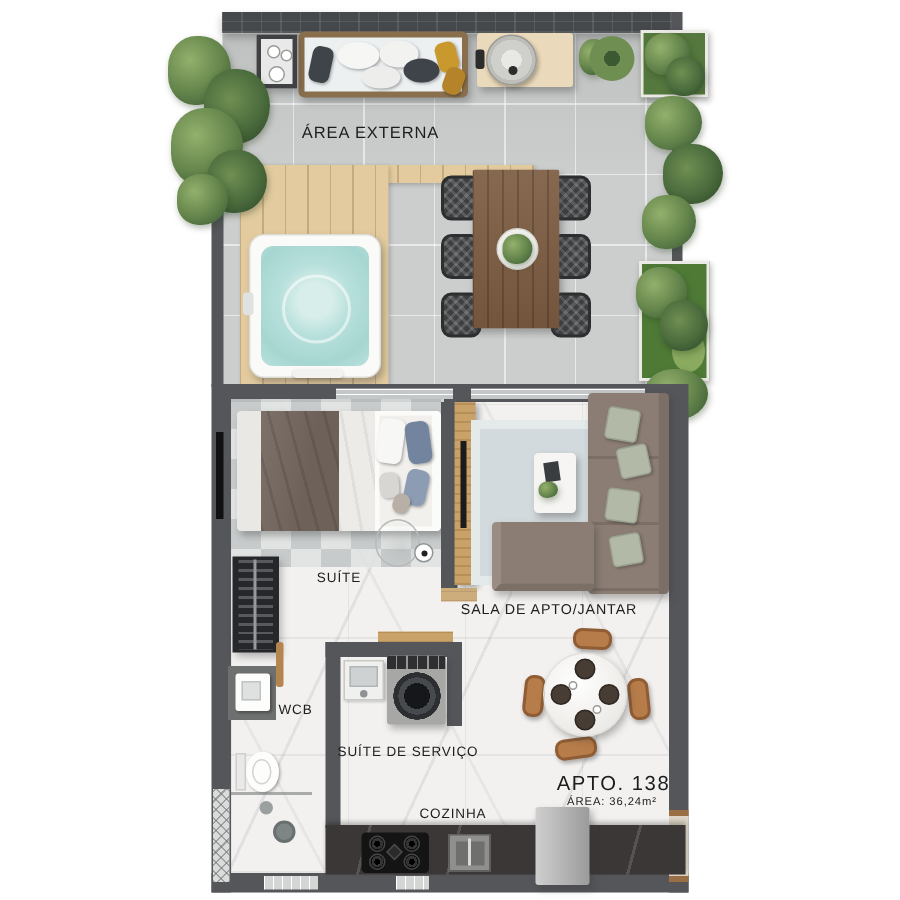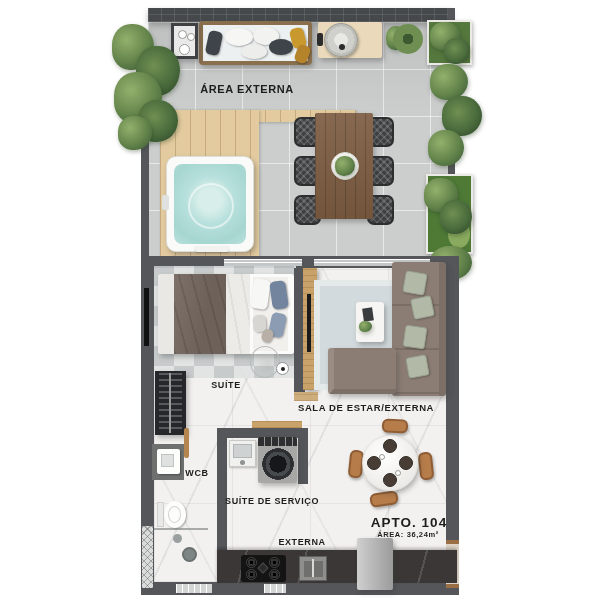--- a/index.html
+++ b/index.html
@@ -41,21 +41,21 @@
       repeating-linear-gradient(-45deg, rgba(110,110,110,.55) 0 1px, transparent 1px 5px)}
   
   .plant{position:absolute;border-radius:48% 52% 55% 45%;
     background:radial-gradient(circle at 35% 35%, #93b06c, var(--plant,#62834a) 55%, #42603a 90%);
     box-shadow:1px 2px 4px rgba(40,60,30,.35)}
   .plant-dark{background:radial-gradient(circle at 40% 40%, #6f8f52, #4a6b3c 55%, #324c2c 90%)}
   .planter{position:absolute;border:2px solid #eceae6;background:#55783e;box-shadow:1px 2px 4px rgba(0,0,0,.3)}
   
   .shadowed{box-shadow:2px 3px 5px rgba(60,60,60,.35)}
   .label{position:absolute;transform:translate(-50%,-50%);color:var(--label,#1d1d1d);
-    letter-spacing:.6px;white-space:nowrap;font-weight:700}
+    letter-spacing:.6px;white-space:nowrap;font-weight:400}
   .chair-ext{position:absolute;width:27px;height:30px;border-radius:7px;border:2px solid #2c2e30;
     background:var(--chair_dark,#3d3f41);
     background-image:
       repeating-linear-gradient(45deg, rgba(255,255,255,.14) 0 2px, transparent 2px 5px),
       repeating-linear-gradient(-45deg, rgba(255,255,255,.14) 0 2px, transparent 2px 5px)}
   .chair-tan{position:absolute;background:var(--chair_tan,#b67c4a);border:2px solid #8f5c33;border-radius:6px;
     box-shadow:1px 2px 3px rgba(0,0,0,.3)}
   .cushion{position:absolute;background:var(--cushion,#b2b9a7);border:1px solid #9aa28f;border-radius:3px;
     box-shadow:1px 1px 2px rgba(0,0,0,.25)}
   .pillow{position:absolute;border-radius:5px;box-shadow:1px 1px 2px rgba(0,0,0,.3)}
@@ -260,20 +260,20 @@
   </div>
   <div class="abs" style="left:299px;top:556px;width:28px;height:25px;background:#8f8f8d;border:1px solid #5f5f5d">
     <div class="abs" style="left:4px;top:4px;width:19px;height:16px;background:#6f6f6d"></div>
     <div class="abs" style="left:12px;top:2px;width:2px;height:18px;background:#d9d9d9"></div>
   </div>
   <div class="abs shadowed" style="left:357px;top:538px;width:36px;height:52px;border-radius:2px;
        background:linear-gradient(90deg,#cfcfcf,#9b9b9b)"></div>
 
   <div class="label" style="left:247px;top:89px;font-size:11px">ÁREA EXTERNA</div>
   <div class="label" style="left:226px;top:385px;font-size:9px">SUÍTE</div>
-  <div class="label" style="left:366px;top:407px;font-size:9.5px">SALA DE ESTAR/EXTERNA</div>
+  <div class="label" style="left:366px;top:407px;font-size:9.5px">SALA DE APTO/JANTAR</div>
   <div class="label" style="left:197px;top:473px;font-size:9px">WCB</div>
   <div class="label" style="left:272px;top:501px;font-size:9px">SUÍTE DE SERVIÇO</div>
-  <div class="label" style="left:302px;top:542px;font-size:9px">EXTERNA</div>
-  <div class="label" style="left:409px;top:522px;font-size:13.5px;letter-spacing:1px">APTO. 104</div>
+  <div class="label" style="left:302px;top:542px;font-size:9px">COZINHA</div>
+  <div class="label" style="left:409px;top:522px;font-size:13.5px;letter-spacing:1px">APTO. 138</div>
   <div class="label" style="left:408px;top:534px;font-size:7.5px">ÁREA: 36,24m²</div>
 
 </div>
 
 </body></html>

